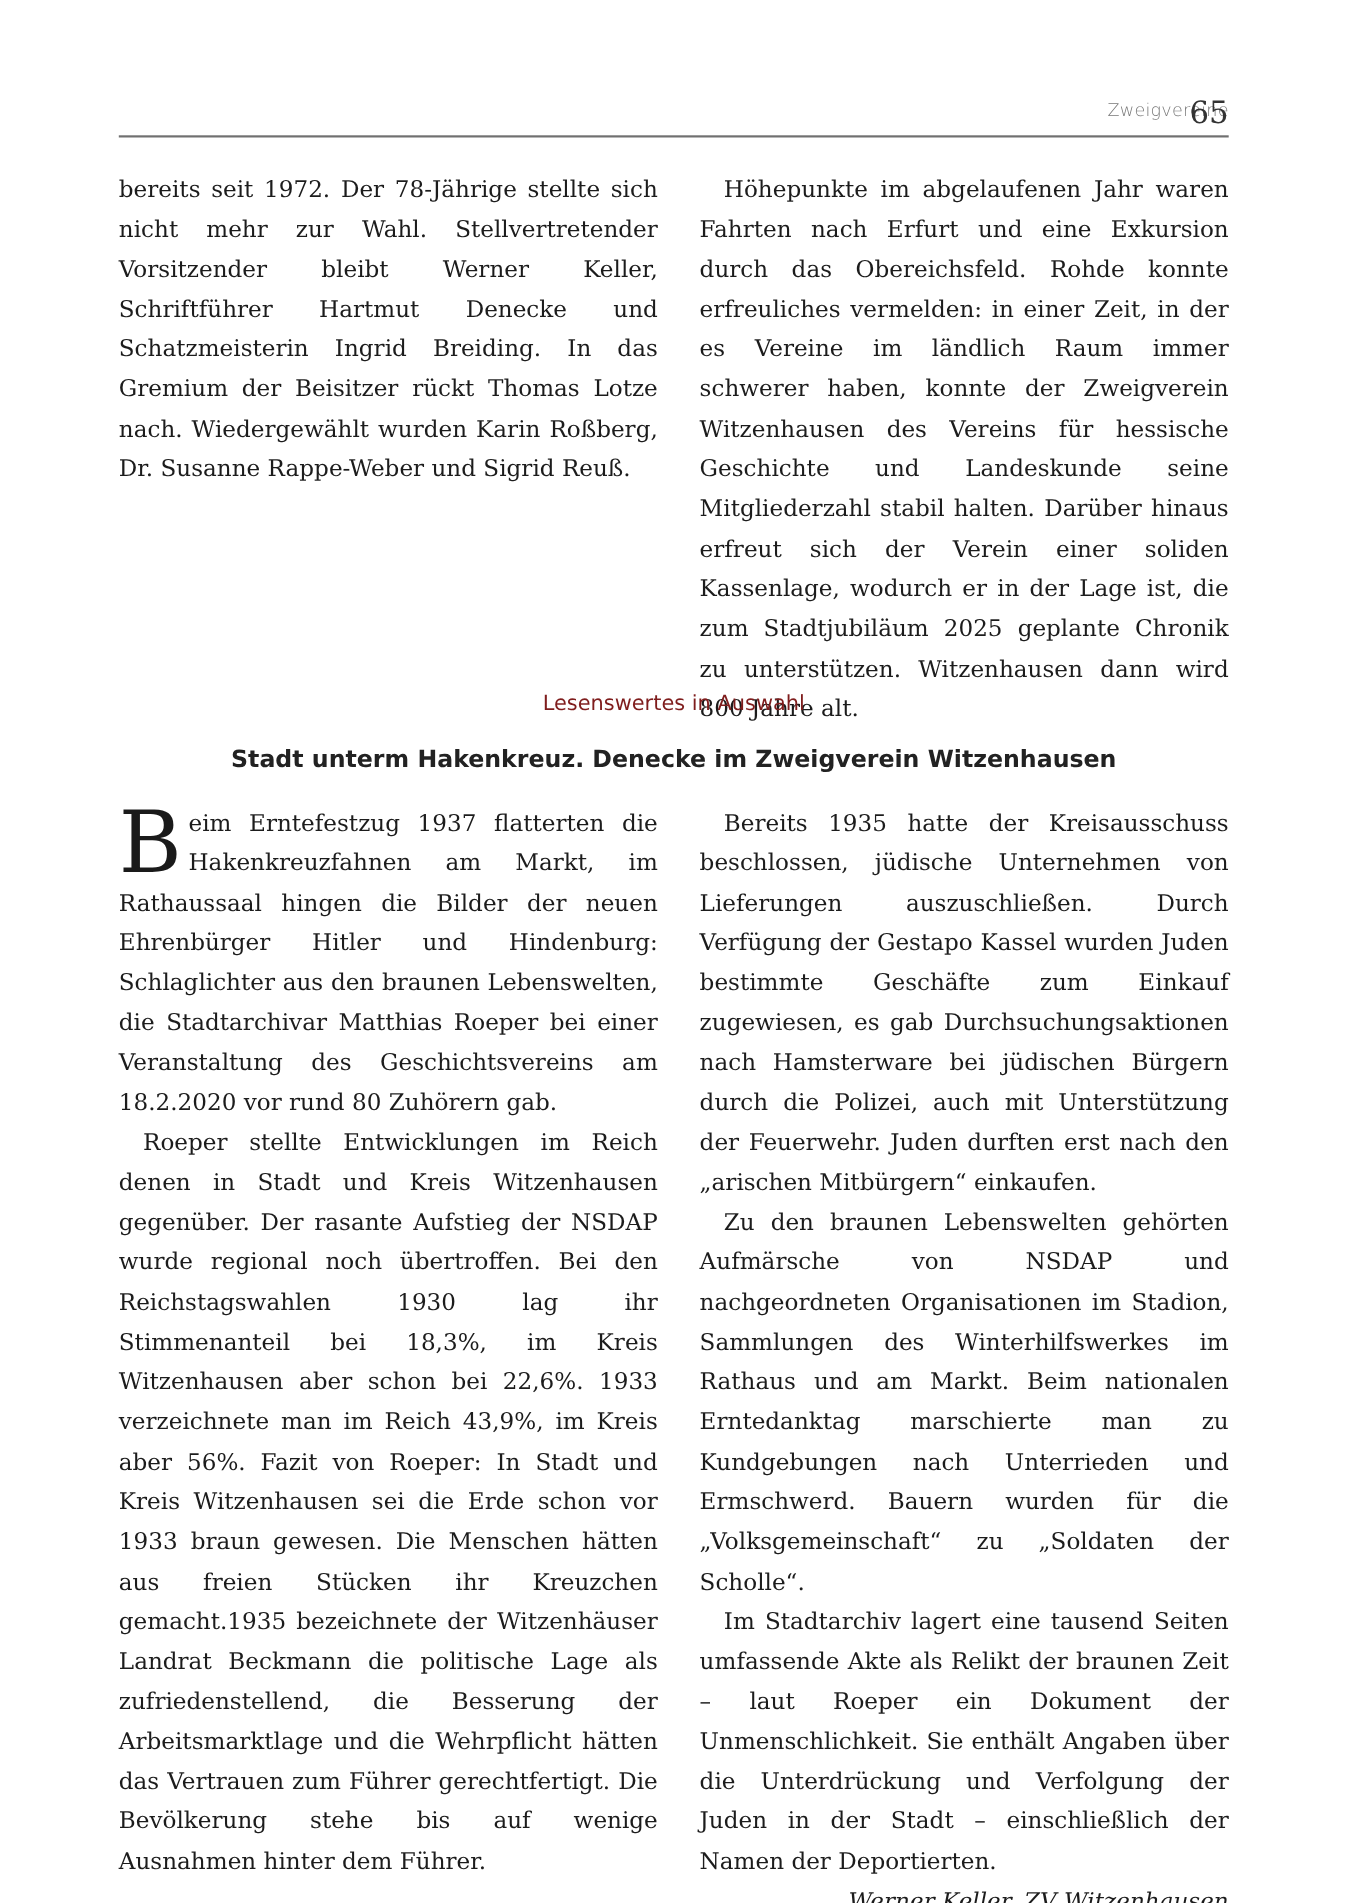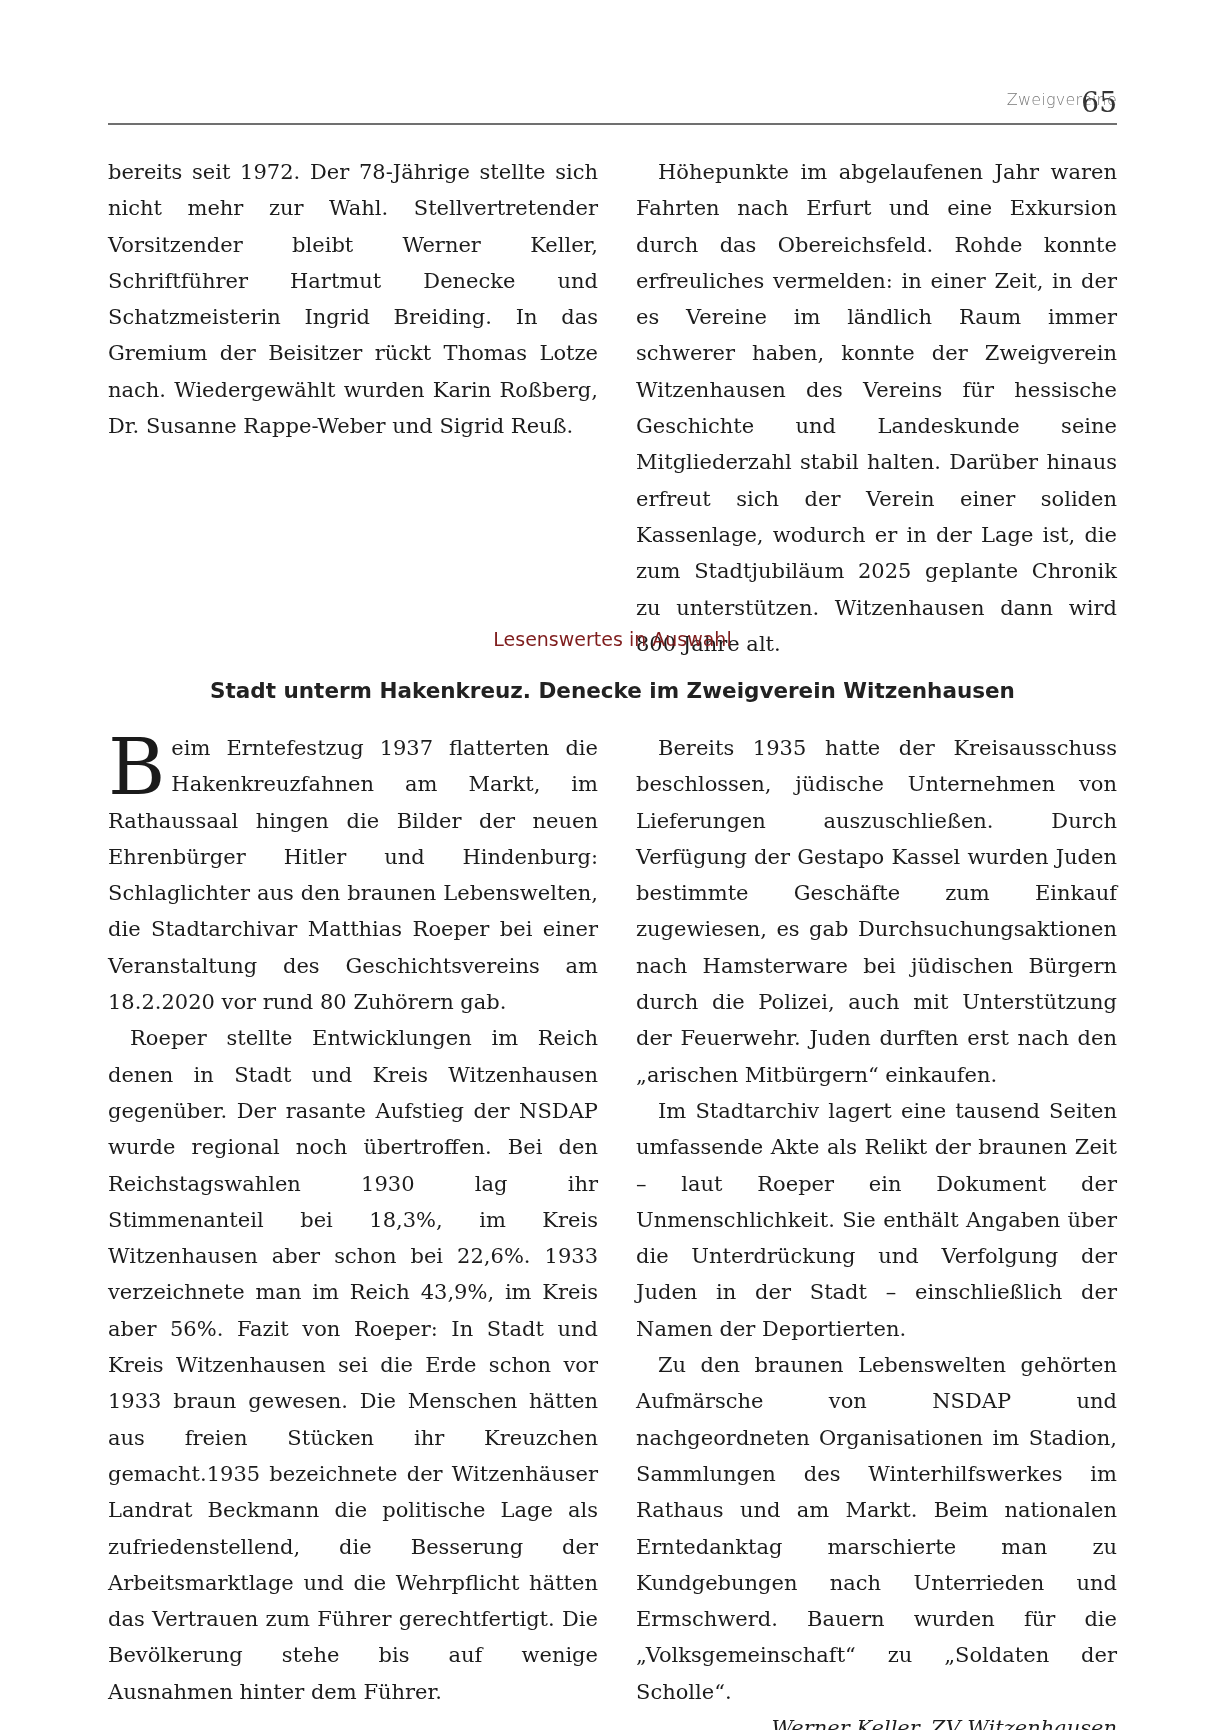--- a/index.html
+++ b/index.html
@@ -52,18 +52,18 @@
   <div class="section-label">Lesenswertes in Auswahl</div>
   <div class="article-title">Stadt unterm Hakenkreuz. Denecke im Zweigverein Witzenhausen</div>
 
   <div class="col col-left-bottom">
     <p><span class="dropcap">B</span><span>eim Erntefestzug 1937 flatterten die Hakenkreuzfahnen am Markt, im Rathaussaal hingen die Bilder der neuen Ehrenbürger Hitler und Hindenburg: Schlaglichter aus den braunen Lebenswelten, die Stadtarchivar Matthias Roeper bei einer Veranstaltung des Geschichtsvereins am 18.2.2020 vor rund 80 Zuhörern gab.</span></p>
     <p class="indent">Roeper stellte Entwicklungen im Reich denen in Stadt und Kreis Witzenhausen gegenüber. Der rasante Aufstieg der NSDAP wurde regional noch übertroffen. Bei den Reichstagswahlen 1930 lag ihr Stimmenanteil bei 18,3%, im Kreis Witzenhausen aber schon bei 22,6%. 1933 verzeichnete man im Reich 43,9%, im Kreis aber 56%. Fazit von Roeper: In Stadt und Kreis Witzenhausen sei die Erde schon vor 1933 braun gewesen. Die Menschen hätten aus freien Stücken ihr Kreuzchen gemacht.1935 bezeichnete der Witzenhäuser Landrat Beckmann die politische Lage als zufriedenstellend, die Besserung der Arbeitsmarktlage und die Wehrpflicht hätten das Vertrauen zum Führer gerechtfertigt. Die Bevölkerung stehe bis auf wenige Ausnahmen hinter dem Führer.</p>
   </div>
 
   <div class="col col-right-bottom">
     <p class="indent">Bereits 1935 hatte der Kreisausschuss beschlossen, jüdische Unternehmen von Lieferungen auszuschließen. Durch Verfügung der Gestapo Kassel wurden Juden bestimmte Geschäfte zum Einkauf zugewiesen, es gab Durchsuchungsaktionen nach Hamsterware bei jüdischen Bürgern durch die Polizei, auch mit Unterstützung der Feuerwehr. Juden durften erst nach den „arischen Mitbürgern“ einkaufen.</p>
+    <p class="indent">Zu den braunen Lebenswelten gehörten Aufmärsche von NSDAP und nachgeordneten Organisationen im Stadion, Sammlungen des Winterhilfswerkes im Rathaus und am Markt. Beim nationalen Erntedanktag marschierte man zu Kundgebungen nach Unterrieden und Ermschwerd. Bauern wurden für die „Volksgemeinschaft“ zu „Soldaten der Scholle“.</p>
     <p class="indent">Im Stadtarchiv lagert eine tausend Seiten umfassende Akte als Relikt der braunen Zeit – laut Roeper ein Dokument der Unmenschlichkeit. Sie enthält Angaben über die Unterdrückung und Verfolgung der Juden in der Stadt – einschließlich der Namen der Deportierten.</p>
-    <p class="indent">Zu den braunen Lebenswelten gehörten Aufmärsche von NSDAP und nachgeordneten Organisationen im Stadion, Sammlungen des Winterhilfswerkes im Rathaus und am Markt. Beim nationalen Erntedanktag marschierte man zu Kundgebungen nach Unterrieden und Ermschwerd. Bauern wurden für die „Volksgemeinschaft“ zu „Soldaten der Scholle“.</p>
     <p class="signature">Werner Keller, ZV Witzenhausen</p>
   </div>
 
 </div>
 
 </body></html>

